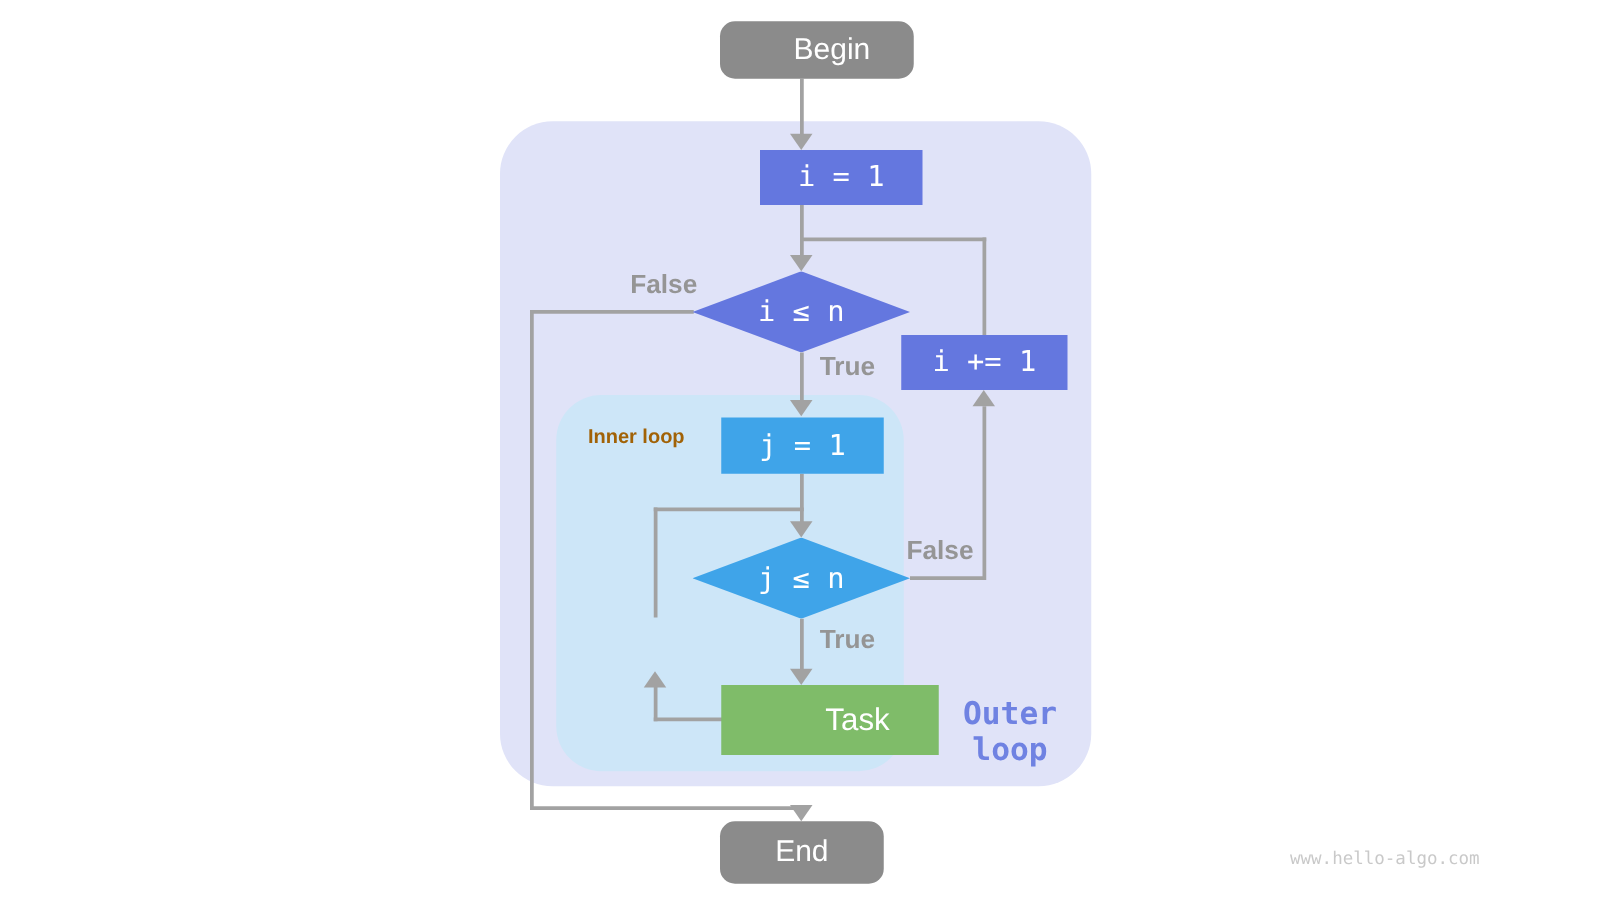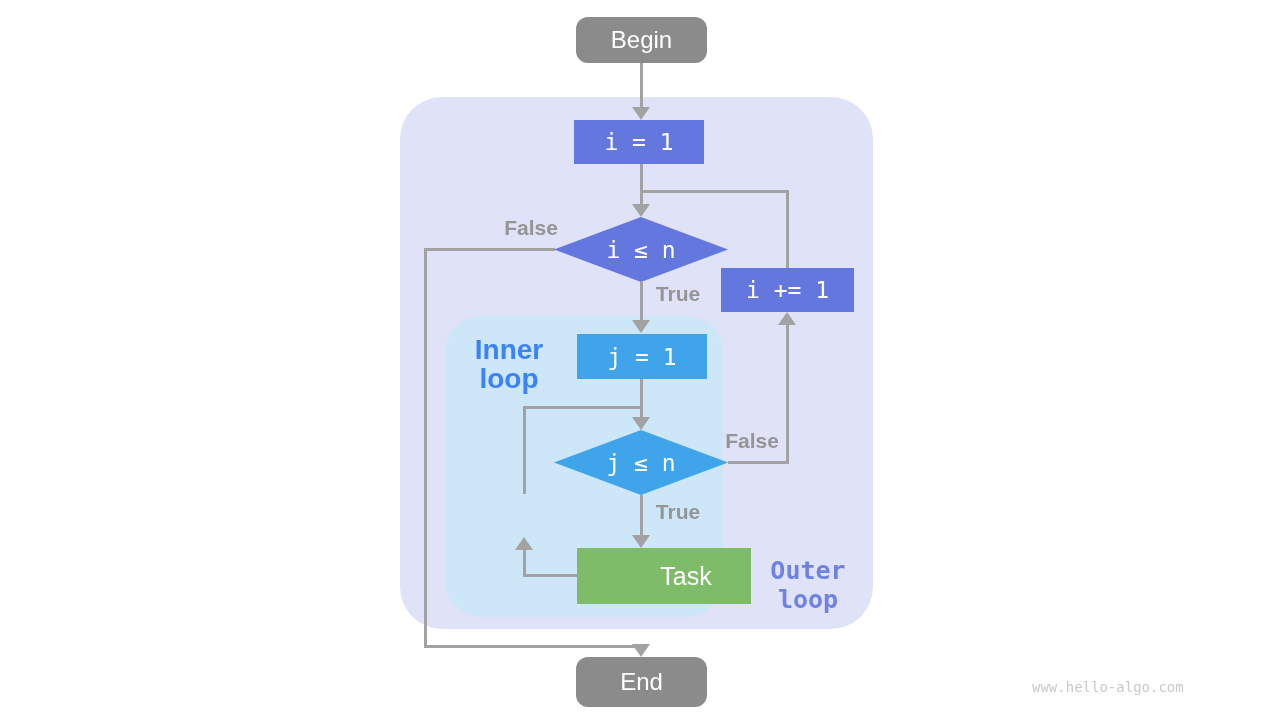--- a/index.html
+++ b/index.html
@@ -41,22 +41,22 @@
   .terminal {
     background: #8b8b8b; border-radius: 12px;
     font-size: 24px; font-weight: 500;
   }
   .code { font-family: "DejaVu Sans Mono", monospace; font-size: 23px; font-weight: 500; }
   .purple { background: #6477df; }
   .blue   { background: #3fa4e9; }
   .green  { background: #7fbc69; }
   .diamond { clip-path: polygon(50% 0, 100% 50%, 50% 100%, 0 50%); }
 
-  .n-begin  { left: 576px; top: 17px;  width: 131px; height: 46px; }
-  .n-initi  { left: 574px; top: 120px; width: 130px; height: 44px; }
+  .n-begin  { left: 576px; top: 17px;  width: 131px; height: 46px; padding-left: 24px; }
+  .n-initi  { left: 608px; top: 120px; width: 130px; height: 44px; }
   .n-condi  { left: 554px; top: 217px; width: 174px; height: 65px; }
   .n-incri  { left: 721px; top: 268px; width: 133px; height: 44px; }
   .n-initj  { left: 577px; top: 334px; width: 130px; height: 45px; }
   .n-condj  { left: 554px; top: 430px; width: 174px; height: 65px; }
   .n-incrj  { left: 458px; top: 493px; width: 133px; height: 44px; }
   .n-task   { left: 577px; top: 548px; width: 130px; height: 56px; font-size: 25px; font-weight: 400; padding-left: 44px; }
   .n-end    { left: 576px; top: 657px; width: 131px; height: 50px; }
 
   
   .elabel {
@@ -65,21 +65,21 @@
   }
   .l-ofalse { left: 479px; top: 216px; width: 104px; }
   .l-otrue  { left: 638px; top: 282px; width: 80px; }
   .l-ifalse { left: 702px; top: 429px; width: 100px; }
   .l-itrue  { left: 638px; top: 500px; width: 80px; }
 
   
   .r-label { text-align: center; font-weight: 700; }
   .l-inner {
     left: 463px; top: 335px; width: 92px;
-    color: #3b82f6; font-size: 28px; line-height: 29px;
+    color: #a16207; font-size: 16px; line-height: 29px;
   }
   .l-outer {
     left: 750px; top: 556px; width: 116px;
     color: #6f82e2; font-family: "DejaVu Sans Mono", monospace;
     font-size: 25px; line-height: 29px;
   }
 
   .watermark {
     left: 1032px; top: 679px; width: 200px;
     text-align: left;

